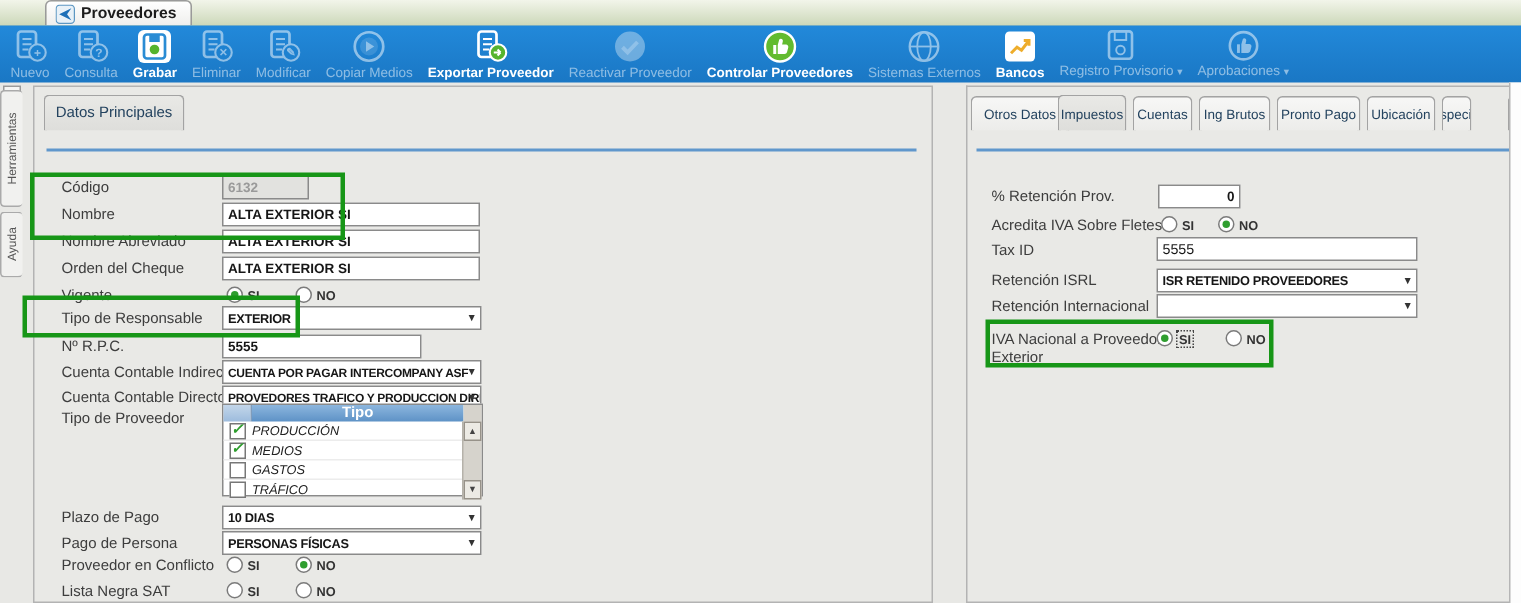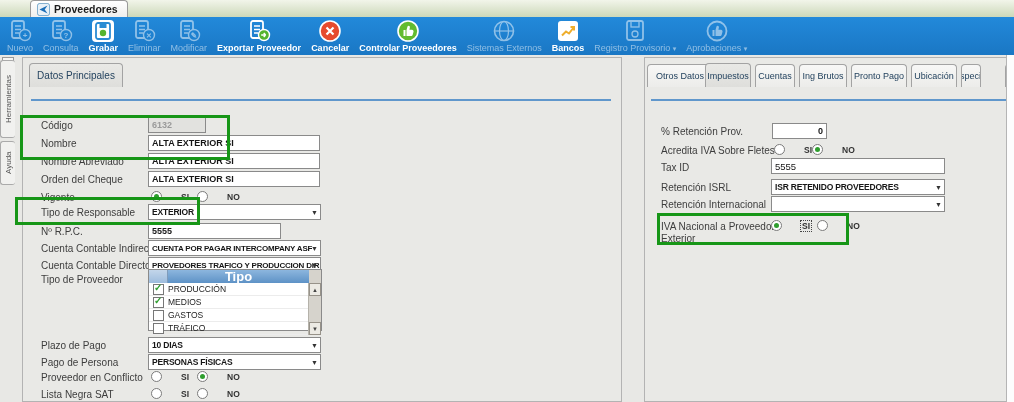--- a/index.html
+++ b/index.html
@@ -45,37 +45,37 @@
   .flabel{position:absolute;font-size:10px;color:#3d3d3d;white-space:nowrap;}
   .tbox{position:absolute;height:16px;box-sizing:border-box;background:#fff;border:1px solid #8a8a8a;
     display:flex;align-items:center;padding:0 3px;font-size:9px;font-weight:bold;color:#161616;
     white-space:nowrap;overflow:hidden;}
   .tbox.disabled{background:#e2e2df;color:#9a9a9a;}
   .tbox.num{justify-content:flex-end;}
   .combo{position:absolute;height:16px;box-sizing:border-box;background:#fff;border:1px solid #8a8a8a;
     display:flex;align-items:center;padding:0 12px 0 3px;font-size:8.5px;font-weight:bold;color:#161616;
     white-space:nowrap;overflow:hidden;letter-spacing:-0.2px;cursor:pointer;}
   .combo .arr{position:absolute;right:2px;top:4px;font-size:7px;color:#333;letter-spacing:0;}
-  .radio-row{position:absolute;display:flex;align-items:center;gap:19px;text-align:center;}
+  .radio-row{position:absolute;display:flex;align-items:center;gap:3px;text-align:center;}
   .rdot{width:11px;height:11px;border-radius:50%;border:1px solid #7b7b7b;background:#fff;
     box-sizing:border-box;position:relative;cursor:pointer;}
   .rdot.sel::after{content:"";position:absolute;left:2px;top:2px;right:2px;bottom:2px;
     border-radius:50%;background:#2f9e2f;}
   .rlabel{font-size:8.5px;font-weight:bold;color:#333;}
   .rlabel.focused{outline:1px dotted #444;padding:0 1px;}
   
   .grid{position:absolute;background:#fff;border:1px solid #8a8a8a;box-sizing:border-box;display:flex;flex-direction:column;}
   .grid-head{display:flex;height:13px;}
   .gh-cb{width:18px;background:linear-gradient(#c3d6ea,#9dbcdd);border-right:1px solid #7f9cbb;}
-  .gh-name{flex:1;background:linear-gradient(#8cb6de,#5e92c6);color:#fff;font-size:13px;font-weight:bold;
+  .gh-name{flex:1;background:linear-gradient(#8cb6de,#5e92c6);color:#fff;font-size:10px;font-weight:bold;
     display:flex;align-items:center;justify-content:center;}
   .gh-sb{width:12px;background:#d6d3cc;}
   .grid-body{flex:1;display:flex;}
   .grid-rows{flex:1;display:flex;flex-direction:column;}
-  .grow{display:flex;align-items:center;height:12px;border-bottom:1px solid #ececec;gap:4px;padding-left:4px;cursor:pointer;}
+  .grow{display:flex;align-items:center;height:12px;border-bottom:1px solid #ececec;gap:4px;padding-left:4px;cursor:pointer;font-style:italic;}
   .cb{width:9px;height:9px;border:1px solid #777;background:#fff;position:relative;flex:0 0 auto;}
   .cb.checked::after{content:"✓";position:absolute;left:0px;top:-3px;font-size:10px;font-weight:bold;color:#2e9e2e;}
   .grow .gname{font-size:8.5px;color:#222;}
   .sbar{width:12px;background:#d6d3cc;display:flex;flex-direction:column;justify-content:space-between;border-left:1px solid #b5b2aa;}
   .sarr{height:11px;background:#eceae4;border:1px solid #979289;font-size:6px;color:#444;
     display:flex;align-items:center;justify-content:center;cursor:pointer;}
   
   .hl{position:absolute;border:3px solid #179617;z-index:6;pointer-events:none;}
   
   .right-strip{position:absolute;left:1006px;top:55px;width:8px;height:347px;background:#fdfdfd;border-left:1px solid #b5b5b5;}
@@ -138,39 +138,47 @@
   <div class="titem disabled">
     <svg width="24" height="24" viewBox="0 0 24 24">
       <rect x="4" y="2" width="12" height="17" rx="2" fill="none" stroke="#fff" stroke-width="1.8"></rect>
       <path d="M7 7h6M7 10.5h6M7 14h4" stroke="#fff" stroke-width="1.3" fill="none"></path>
       <circle cx="17" cy="16" r="5.5" fill="#1d82d1" stroke="#fff" stroke-width="1.4"></circle>
       <text x="17" y="18.5" font-size="7.5" font-weight="bold" fill="#fff" text-anchor="middle">✎</text>
     </svg>
     <span class="lbl">Modificar</span>
   </div>
 
+  <div class="titem disabled">
+    <svg width="24" height="24" viewBox="0 0 24 24">
+      <circle cx="12" cy="12" r="9.5" fill="none" stroke="#fff" stroke-width="1.8"></circle>
+      <circle cx="12" cy="12" r="6" fill="rgba(255,255,255,.25)"></circle>
+      <path d="M10 8.5l5.5 3.5-5.5 3.5z" fill="#fff"></path>
+    </svg>
+    <span class="lbl">Copiar Medios</span>
+  </div>
 
   <div class="titem">
     <svg width="24" height="24" viewBox="0 0 24 24">
       <rect x="4" y="2" width="12" height="17" rx="2" fill="none" stroke="#fff" stroke-width="1.8"></rect>
       <path d="M7 7h6M7 10.5h6M7 14h4" stroke="#fff" stroke-width="1.3" fill="none"></path>
       <circle cx="17" cy="16" r="5.5" fill="#55b42e" stroke="#fff" stroke-width="1.4"></circle>
       <path d="M14.2 16h4.5m0 0-2-2m2 2-2 2" stroke="#fff" stroke-width="1.4" fill="none"></path>
     </svg>
     <span class="lbl">Exportar Proveedor</span>
   </div>
 
-
-  <div class="titem">
-    <svg width="24" height="24" viewBox="0 0 24 24">
-      <circle cx="12" cy="12" r="10" fill="#e64a2e" stroke="#fff" stroke-width="1.6"></circle>
-      <path d="M8.5 8.5l7 7M15.5 8.5l-7 7" stroke="#fff" stroke-width="2.2"></path>
-    </svg>
-    <span class="lbl">Cancelar</span>
-  </div>
+  <div class="titem disabled">
+    <svg width="24" height="24" viewBox="0 0 24 24">
+      <circle cx="12" cy="12" r="10" fill="#bcd9ef"></circle>
+      <path d="M7 12.5l3.4 3.4L17 9" stroke="#fff" stroke-width="2.6" fill="none"></path>
+    </svg>
+    <span class="lbl">Reactivar Proveedor</span>
+  </div>
+
 
   <div class="titem">
     <svg width="24" height="24" viewBox="0 0 24 24">
       <circle cx="12" cy="12" r="10" fill="#62bb2f" stroke="#fff" stroke-width="1.6"></circle>
       <path d="M7.5 11h2v6h-2z" fill="#fff"></path>
       <path d="M10.5 17h4.5c.8 0 1.5-.5 1.7-1.3l.8-3c.3-1-.5-2-1.5-2h-2.6l.5-2.2c.2-.9-.5-1.7-1.4-1.7-.4 0-.8.2-1 .6L10.5 11z" fill="#fff"></path>
     </svg>
     <span class="lbl">Controlar Proveedores</span>
   </div>
 

